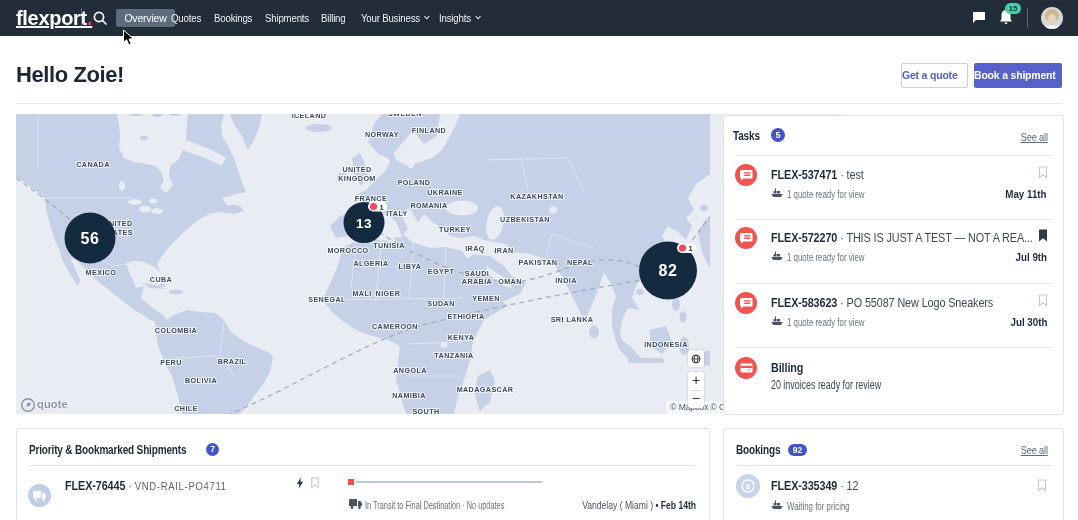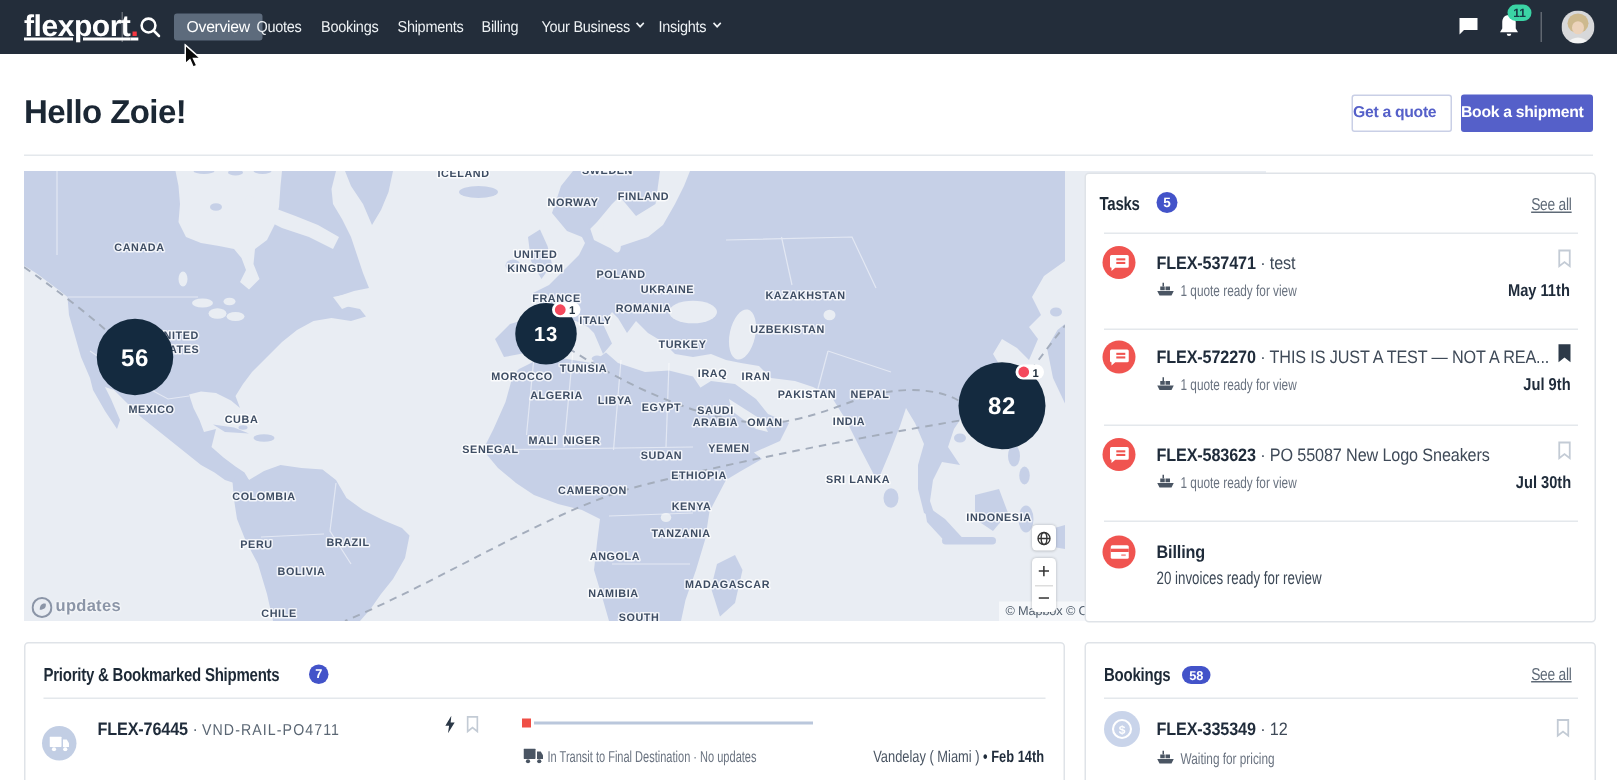--- a/index.html
+++ b/index.html
@@ -73,21 +73,21 @@
       </svg></div>
 
   <svg class="abs" style="left:972px;top:11px" width="14" height="13" viewBox="0 0 14 13">
     <path d="M1 1 h12 v8 h-9 l-3 3 z" fill="#fff"></path>
   </svg>
   <svg class="abs" style="left:999px;top:9px" width="14" height="16" viewBox="0 0 14 16">
     <path d="M7 1 c-3 0 -4.5 2 -4.5 5 v4 l-1.5 2.5 h12 l-1.5 -2.5 v-4 c0 -3 -1.5 -5 -4.5 -5 z" fill="#fff"></path>
     <path d="M5.5 13.5 a1.5 1.5 0 0 0 3 0 z" fill="#fff"></path>
   </svg>
   <div class="abs" style="left:1005px;top:3px;width:16px;height:11px;border-radius:6px;background:#3bd4a5;
-       color:#173a46;font-size:8px;font-weight:bold;text-align:center;line-height:11px;">11</div>
+       color:#173a46;font-size:8px;font-weight:bold;text-align:center;line-height:11px;">15</div>
   <div class="vsep" style="left:1027px"></div>
   <svg class="abs" style="left:1041px;top:7px" width="22" height="22" viewBox="0 0 22 22">
     <defs>
         <clipPath id="av">
           <circle cx="11" cy="11" r="11"></circle>
         </clipPath>
       </defs>
     <g clip-path="url(#av)">
       <rect width="22" height="22" fill="#d7d8da"></rect>
       <ellipse cx="11" cy="8.5" rx="7" ry="6.5" fill="#cdb98e"></ellipse>
@@ -269,21 +269,21 @@
         <text x="674.5" y="137" font-size="7.5" font-weight="bold" fill="#22303e" text-anchor="middle">1</text>
       </g>
     </g>
   </svg>
 
   <div class="abs" style="left:5px;top:283px;width:100px;height:16px;color:#8b95a7;font-size:11px;font-weight:bold;letter-spacing:0.2px;text-shadow:0 0 2px #fff, 0 0 2px #fff;">
     <svg class="abs" style="left:0;top:1px" width="14" height="14" viewBox="0 0 14 14">
       <circle cx="7" cy="7" r="6.3" fill="none" stroke="#8b95a7" stroke-width="1.4"></circle>
       <path d="M5.5,8.5 c0,-3 1.5,-4.5 4,-4 c0.5,2.5 -1,4 -4,4 z" fill="#8b95a7"></path>
     </svg>
-    <span style="position:absolute;left:16px;top:1px">updates</span>
+    <span style="position:absolute;left:16px;top:1px">quote</span>
   </div>
 
   <div class="abs" style="right:0;bottom:0;height:13px;background:rgba(255,255,255,0.55);color:#53606f;
        font-size:8.5px;line-height:13px;padding:0 4px;letter-spacing:-0.1px;white-space:nowrap;">
     © Mapbox © OpenStreetMap <b style="color:#374351">Improve this</b> …
   </div>
 
   <div class="abs" style="left:672px;top:236px;width:16px;height:17px;background:#fff;border-radius:3px;box-shadow:0 0 2px rgba(0,0,0,0.25);">
     <svg style="position:absolute;left:3px;top:3.5px" width="10" height="10" viewBox="0 0 10 10">
       <circle cx="5" cy="5" r="4" fill="none" stroke="#333" stroke-width="0.9"></circle>
@@ -406,21 +406,21 @@
     <path d="M9 2 h2.5 l1.5 2.5 v2.5 h-4 z"></path>
     <circle cx="3" cy="8.5" r="1.4"></circle>
       <circle cx="10.5" cy="8.5" r="1.4"></circle>
   </svg>
   <div class="row-sub" style="left:348px;top:70px;transform:scaleX(0.7)">In Transit to Final Destination · No updates</div>
   <div style="position:absolute;right:13px;top:70px;font-size:11px;color:#4a5563;white-space:nowrap;transform:scaleX(0.78);transform-origin:right top;">Vandelay ( Miami ) <b style="color:#1f2b3a">• Feb 14th</b></div>
 </div>
 
 <div id="book-card" class="card">
   <div class="cardtitle" style="left:12px;top:14px">Bookings</div>
-  <div class="badge" style="left:64px;top:15px;width:19px;height:12px;line-height:12px;border-radius:6px;font-size:8.5px;">58</div>
+  <div class="badge" style="left:64px;top:15px;width:19px;height:12px;line-height:12px;border-radius:6px;font-size:8.5px;">92</div>
   <div class="seeall" style="right:15px;top:15px">See all</div>
   <div class="hdiv" style="left:12px;top:36px;width:316px"></div>
 
   <div style="position:absolute;left:12px;top:45px;width:24px;height:24px;border-radius:50%;background:#c9d4ea;">
     <svg style="position:absolute;left:5px;top:5px" width="14" height="14" viewBox="0 0 14 14">
       <circle cx="7" cy="7" r="6" fill="none" stroke="#fff" stroke-width="1.4"></circle>
       <text x="7" y="10" font-size="8" font-weight="bold" fill="#fff" text-anchor="middle" font-family="Liberation Sans, sans-serif">$</text>
     </svg>
   </div>
   <div class="row-title" style="left:47px;top:50px"><span class="flex-bold">FLEX-335349</span> · 12</div>

